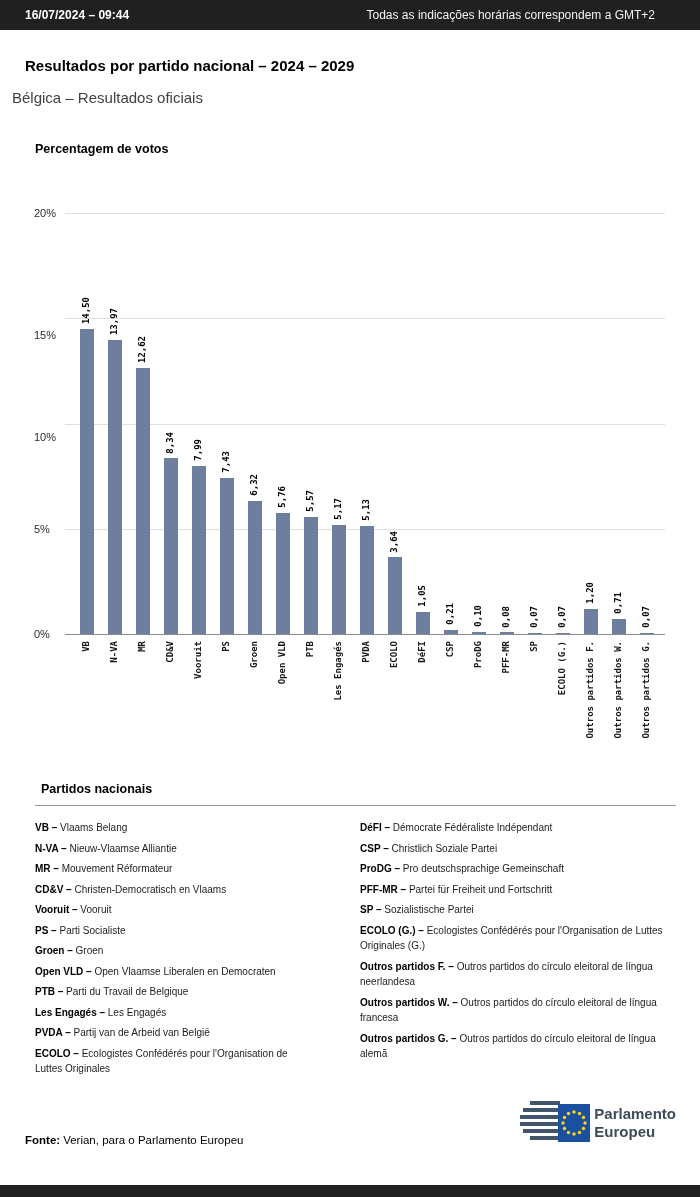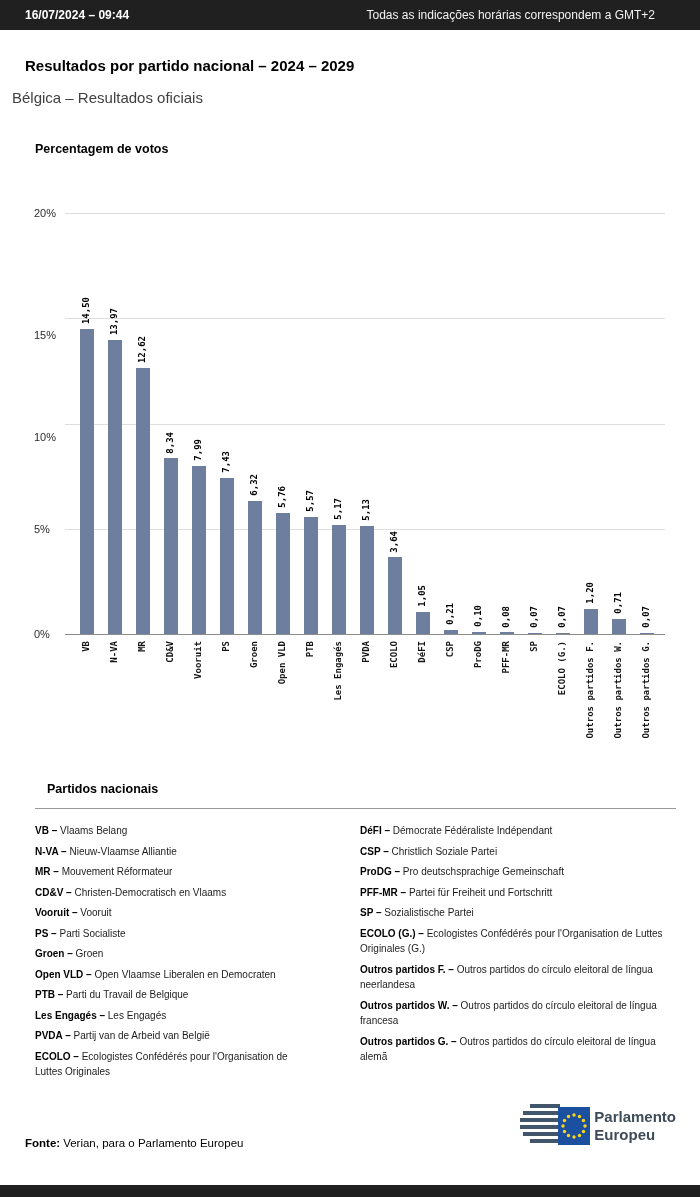--- a/index.html
+++ b/index.html
@@ -29,21 +29,21 @@
   .bar { position:absolute; bottom:0; width:14px; }
   .vert {
     position:absolute; writing-mode:vertical-rl; transform:rotate(180deg);
     font-family:"DejaVu Sans Mono", monospace; white-space:nowrap;
   }
   .vlabel { font-size:9px; font-weight:bold; color:#000; }
   .clabel { font-size:9px; font-weight:bold; color:#141414; }
 
   
   .legend-section { margin:148px 24px 0 35px; }
-  .legend-title { font-size:12.5px; font-weight:bold; margin:12px; }
+  .legend-title { font-size:12.5px; font-weight:bold; margin:6px; }
   .legend-divider { border:none; border-top:1px solid #9a9a9a; margin:9px 0 14px 0; }
   .legend-cols { display:flex; }
   ul.legend-col { list-style:none; margin:0; padding:0; font-size:10px; line-height:1.55; color:#1c1c1c; }
   ul.legend-col li { margin-bottom:5px; }
   ul.legend-col li strong { color:#000; }
   #legend-col-0 { width:325px; padding-right:62px; box-sizing:border-box; flex:none; }
   #legend-col-1 { flex:1; }
 
   
   .footer { display:flex; justify-content:space-between; align-items:flex-end; margin:18px 24px 0 25px; }

